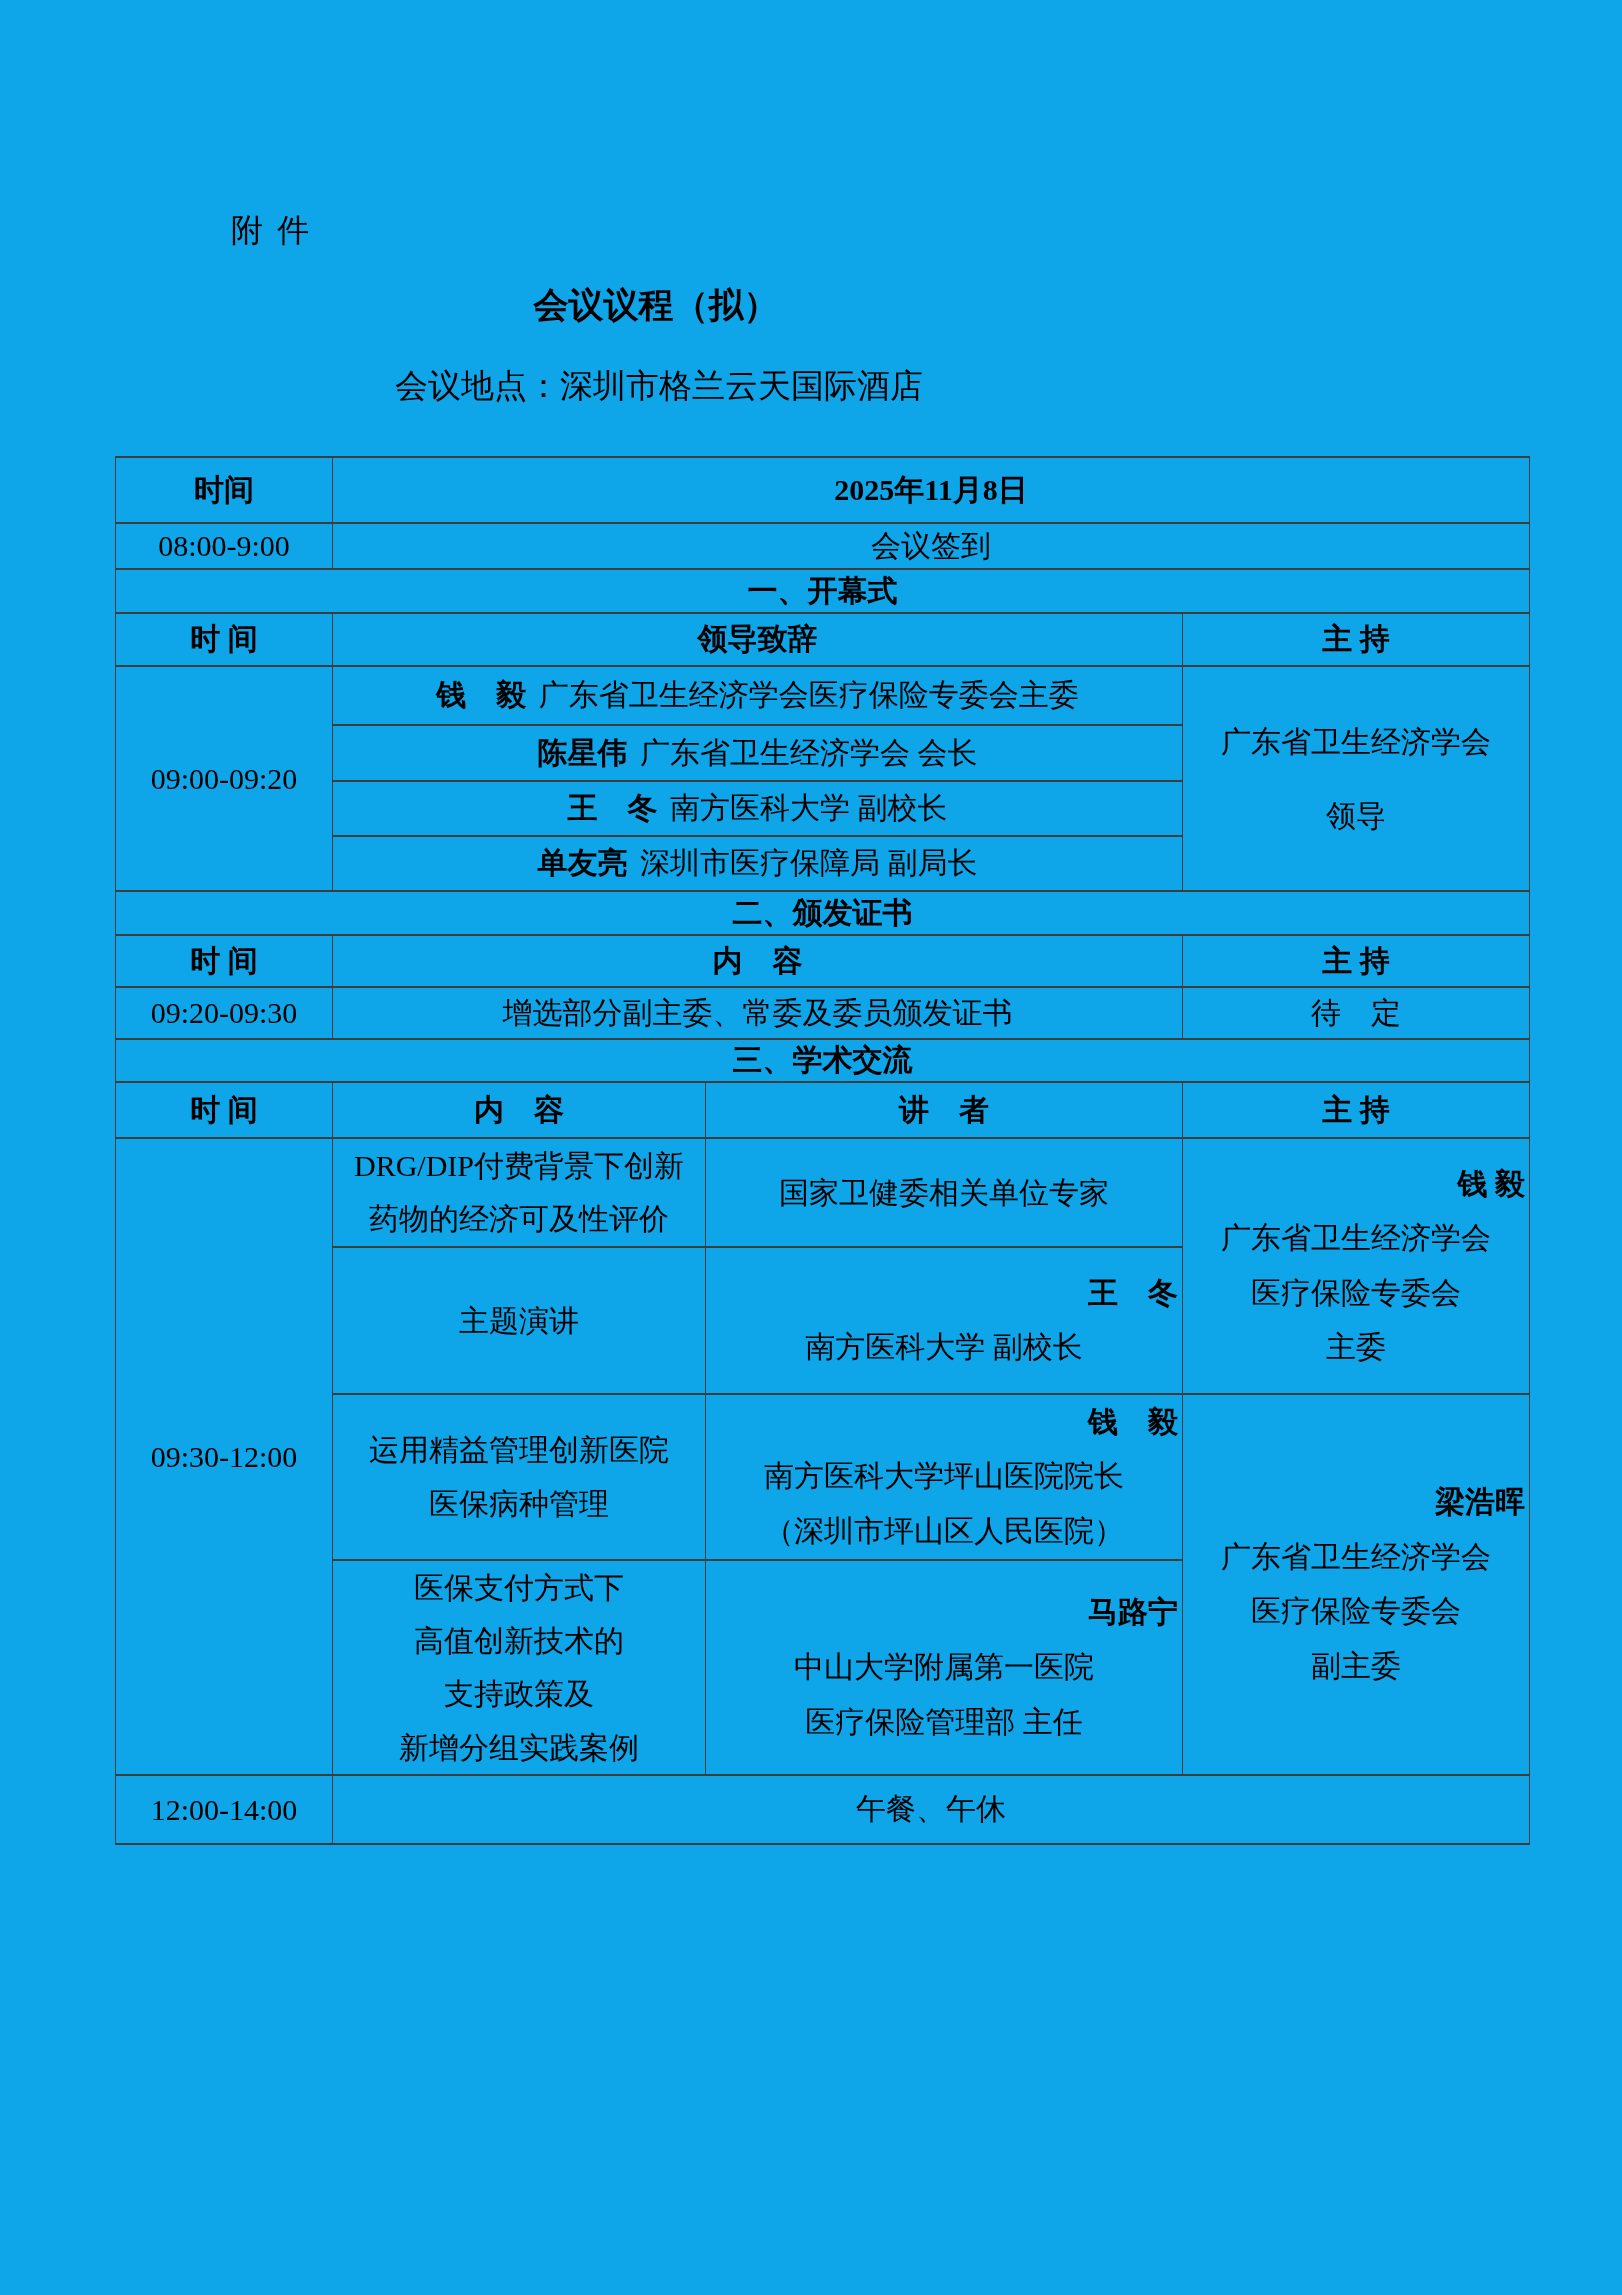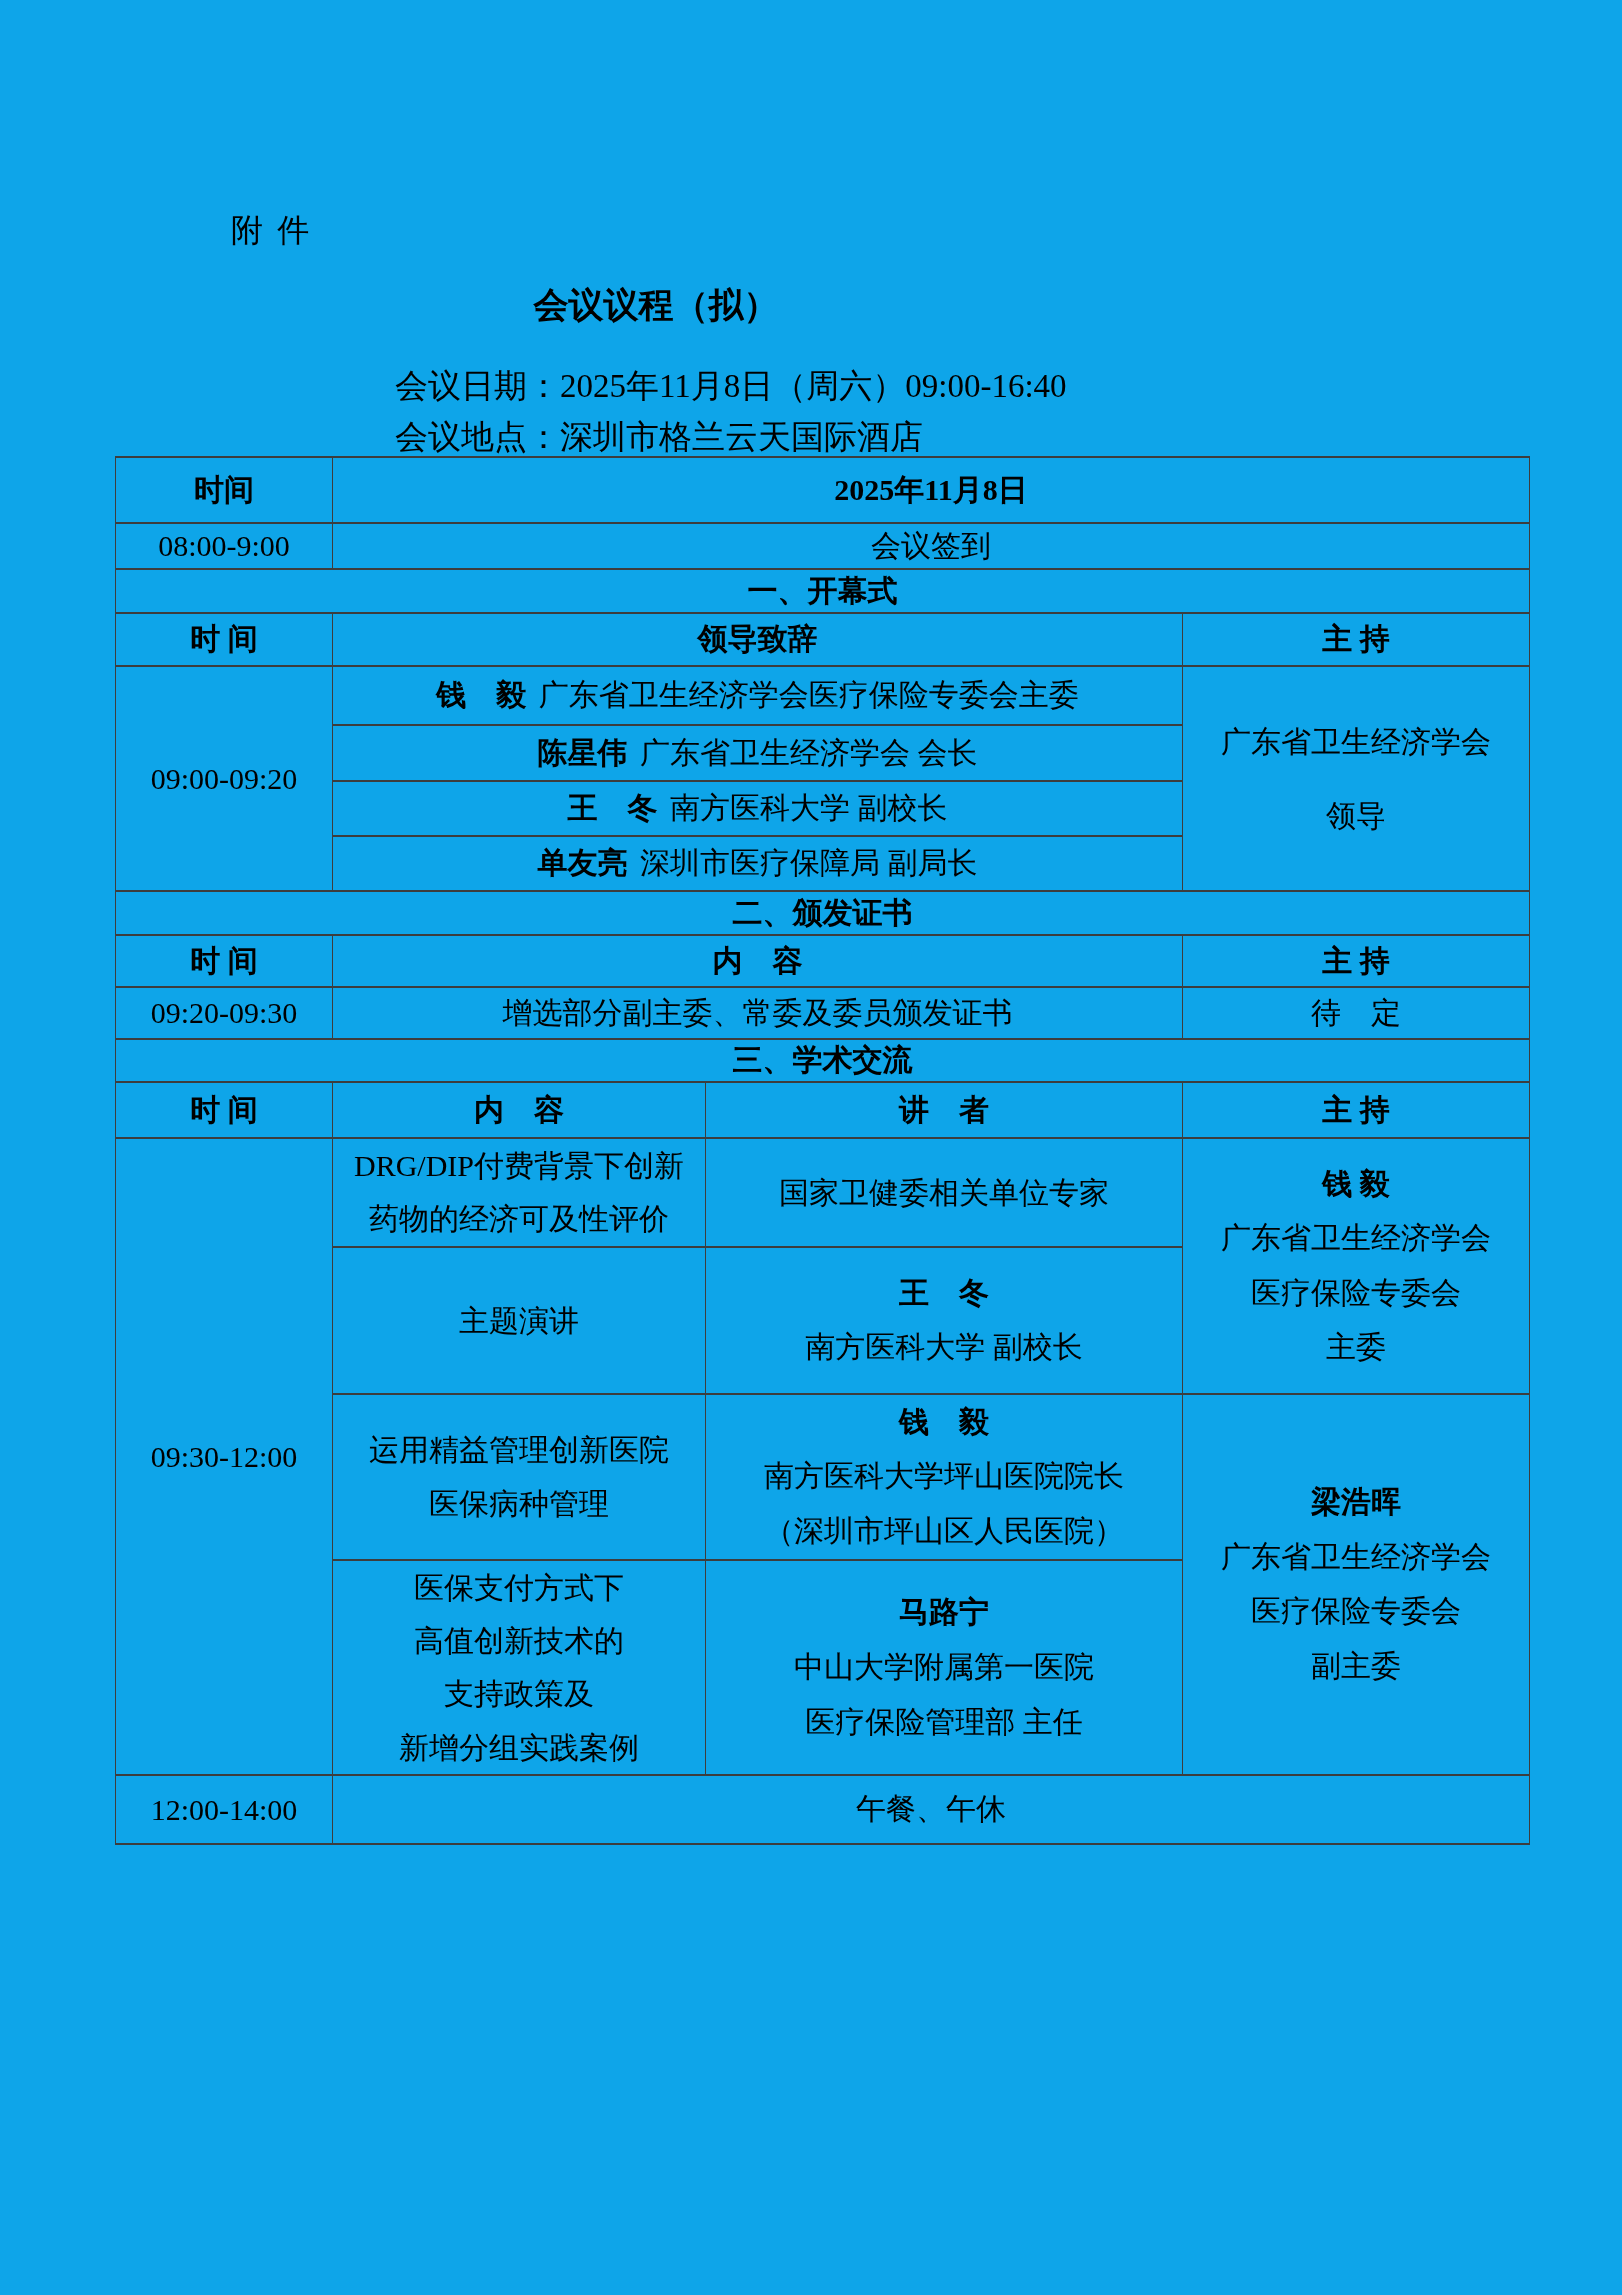--- a/index.html
+++ b/index.html
@@ -60,21 +60,21 @@
   }
   table.agenda td {
     border: 1.5px solid #3d3d3d;
     border-top-width: 2.6px;
     border-bottom-width: 2.6px;
     text-align: center;
     vertical-align: middle;
     padding: 0 4.1px;
     overflow: hidden;
   }
-  .bold { font-weight: 700; }
+  .bold { font-weight: 700; text-align: right; }
   .affil { margin-left: 0.42em; }
   .ml { line-height: 1.78; }
   .host-open { line-height: 2.45; }
   .host-acad { line-height: 1.82; }
   tr.r1  { height: 66px; }
   tr.r2  { height: 46px;  }
   tr.r3  { height: 44px;  }
   tr.r4  { height: 53px; }
   tr.r5  { height: 59px; }
   tr.r6  { height: 56px; }
@@ -94,21 +94,20 @@
 </head>
 <body>
 
 <div class="page">
 
   <div class="attachment">附 件</div>
 
   <div class="doc-title">会议议程（拟）</div>
 
   <div class="meta">
-    <div>会议日期：2025年11月8日（周六）09:00-16:40</div>
     <div>会议地点：深圳市格兰云天国际酒店</div>
   </div>
 
   <table class="agenda">
     <colgroup>
       <col style="width:217px">
       <col style="width:373px">
       <col style="width:477px">
       <col style="width:347px">
     </colgroup>

